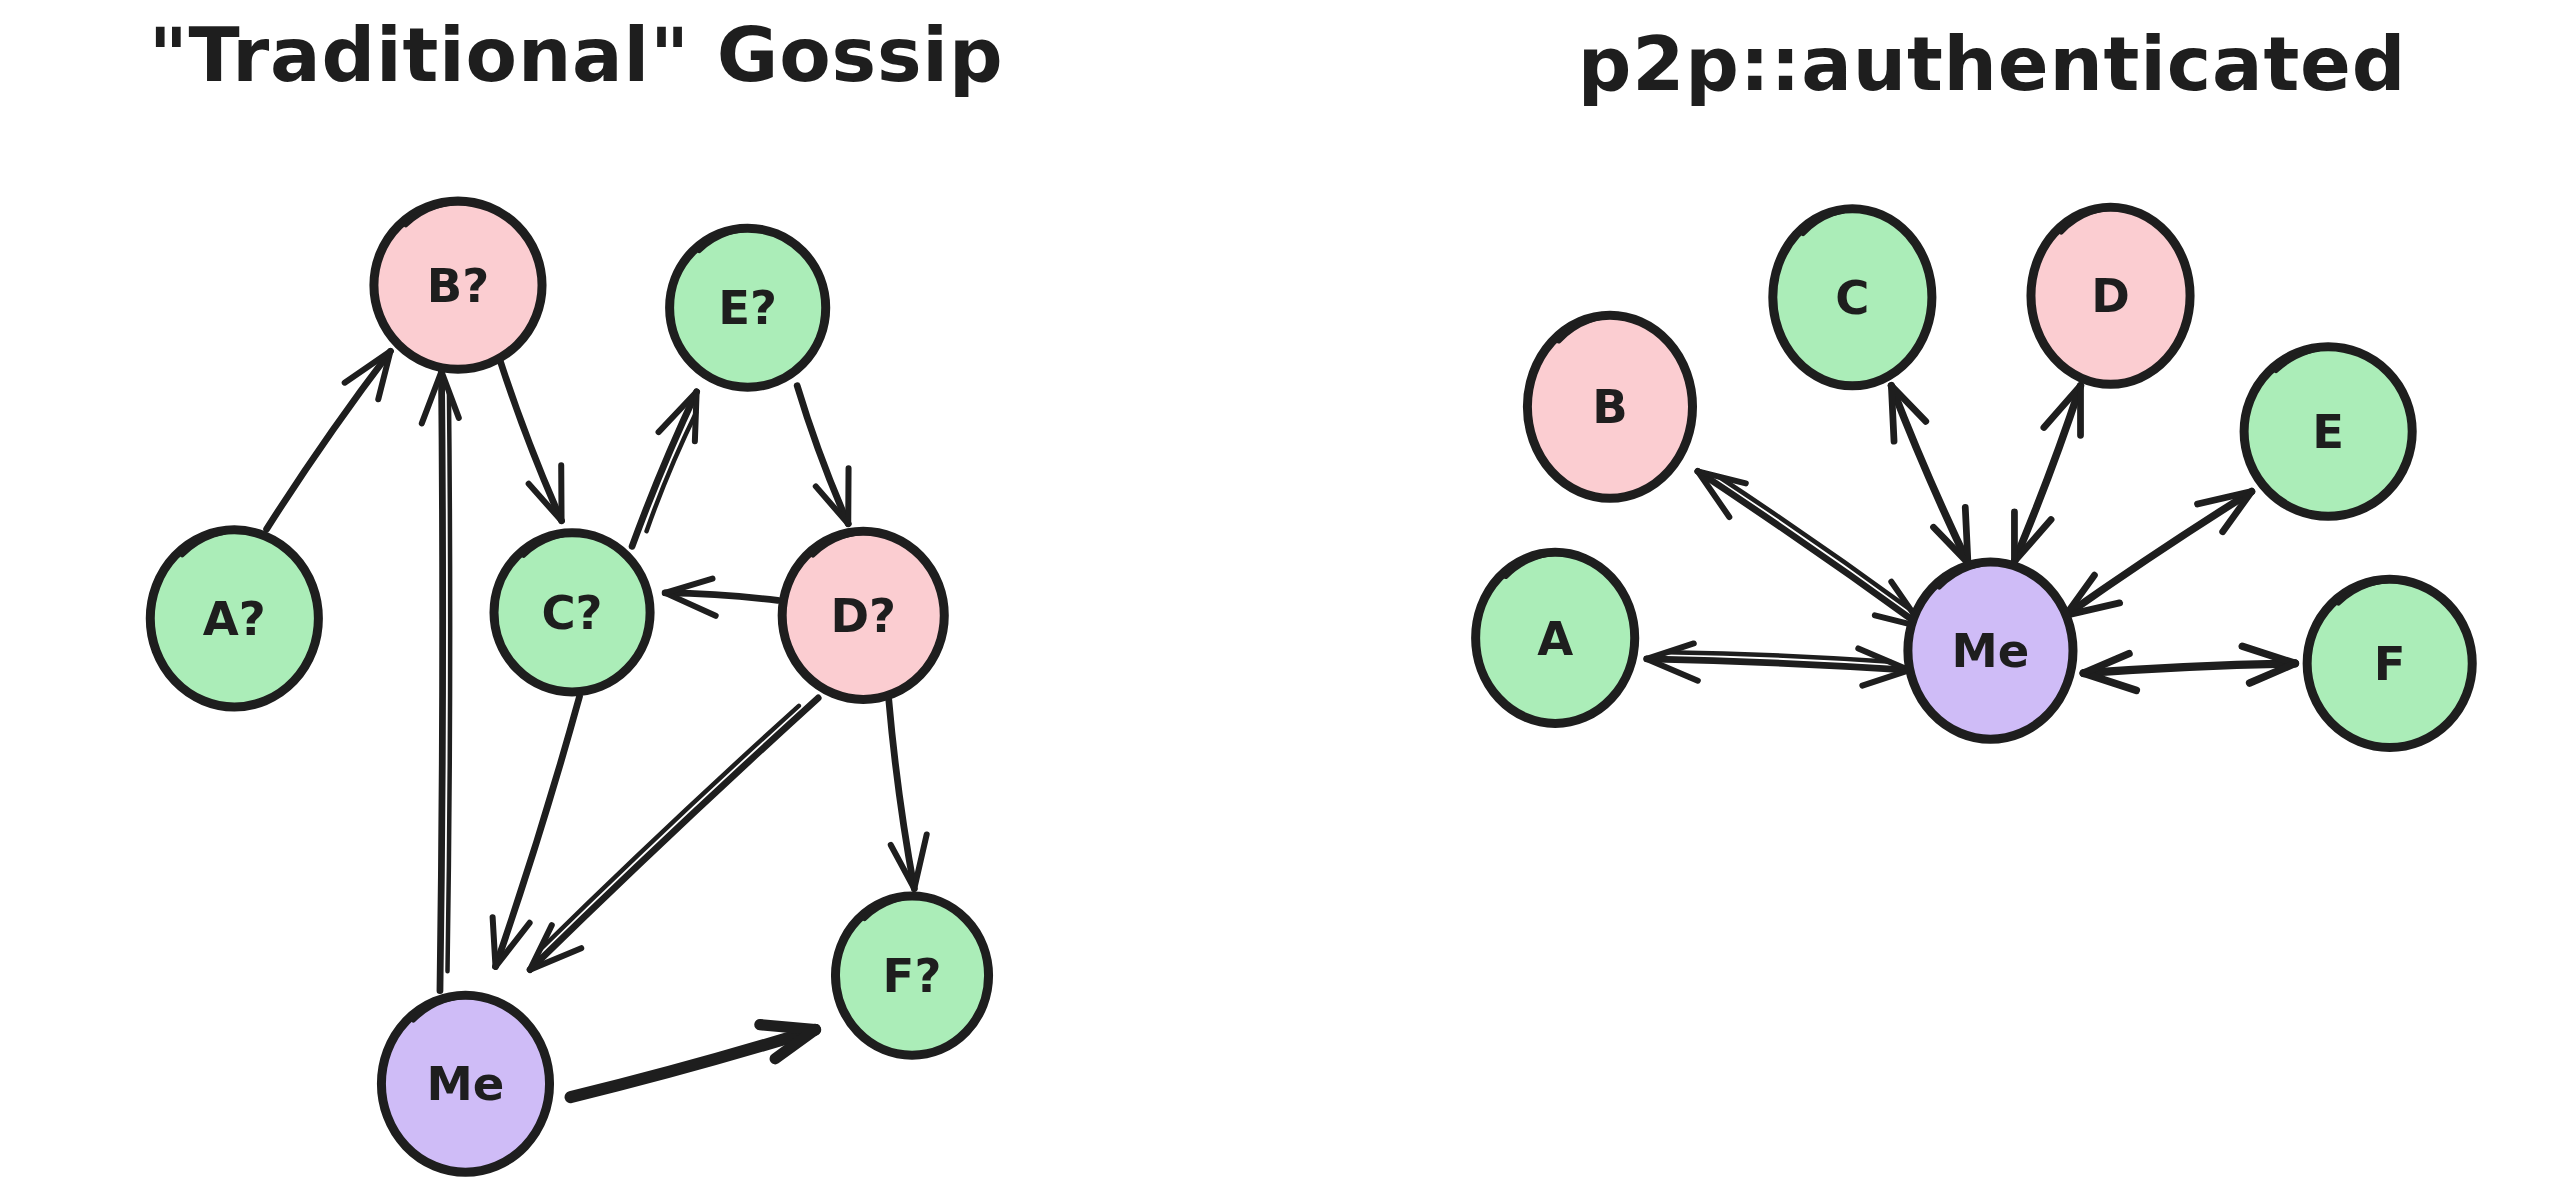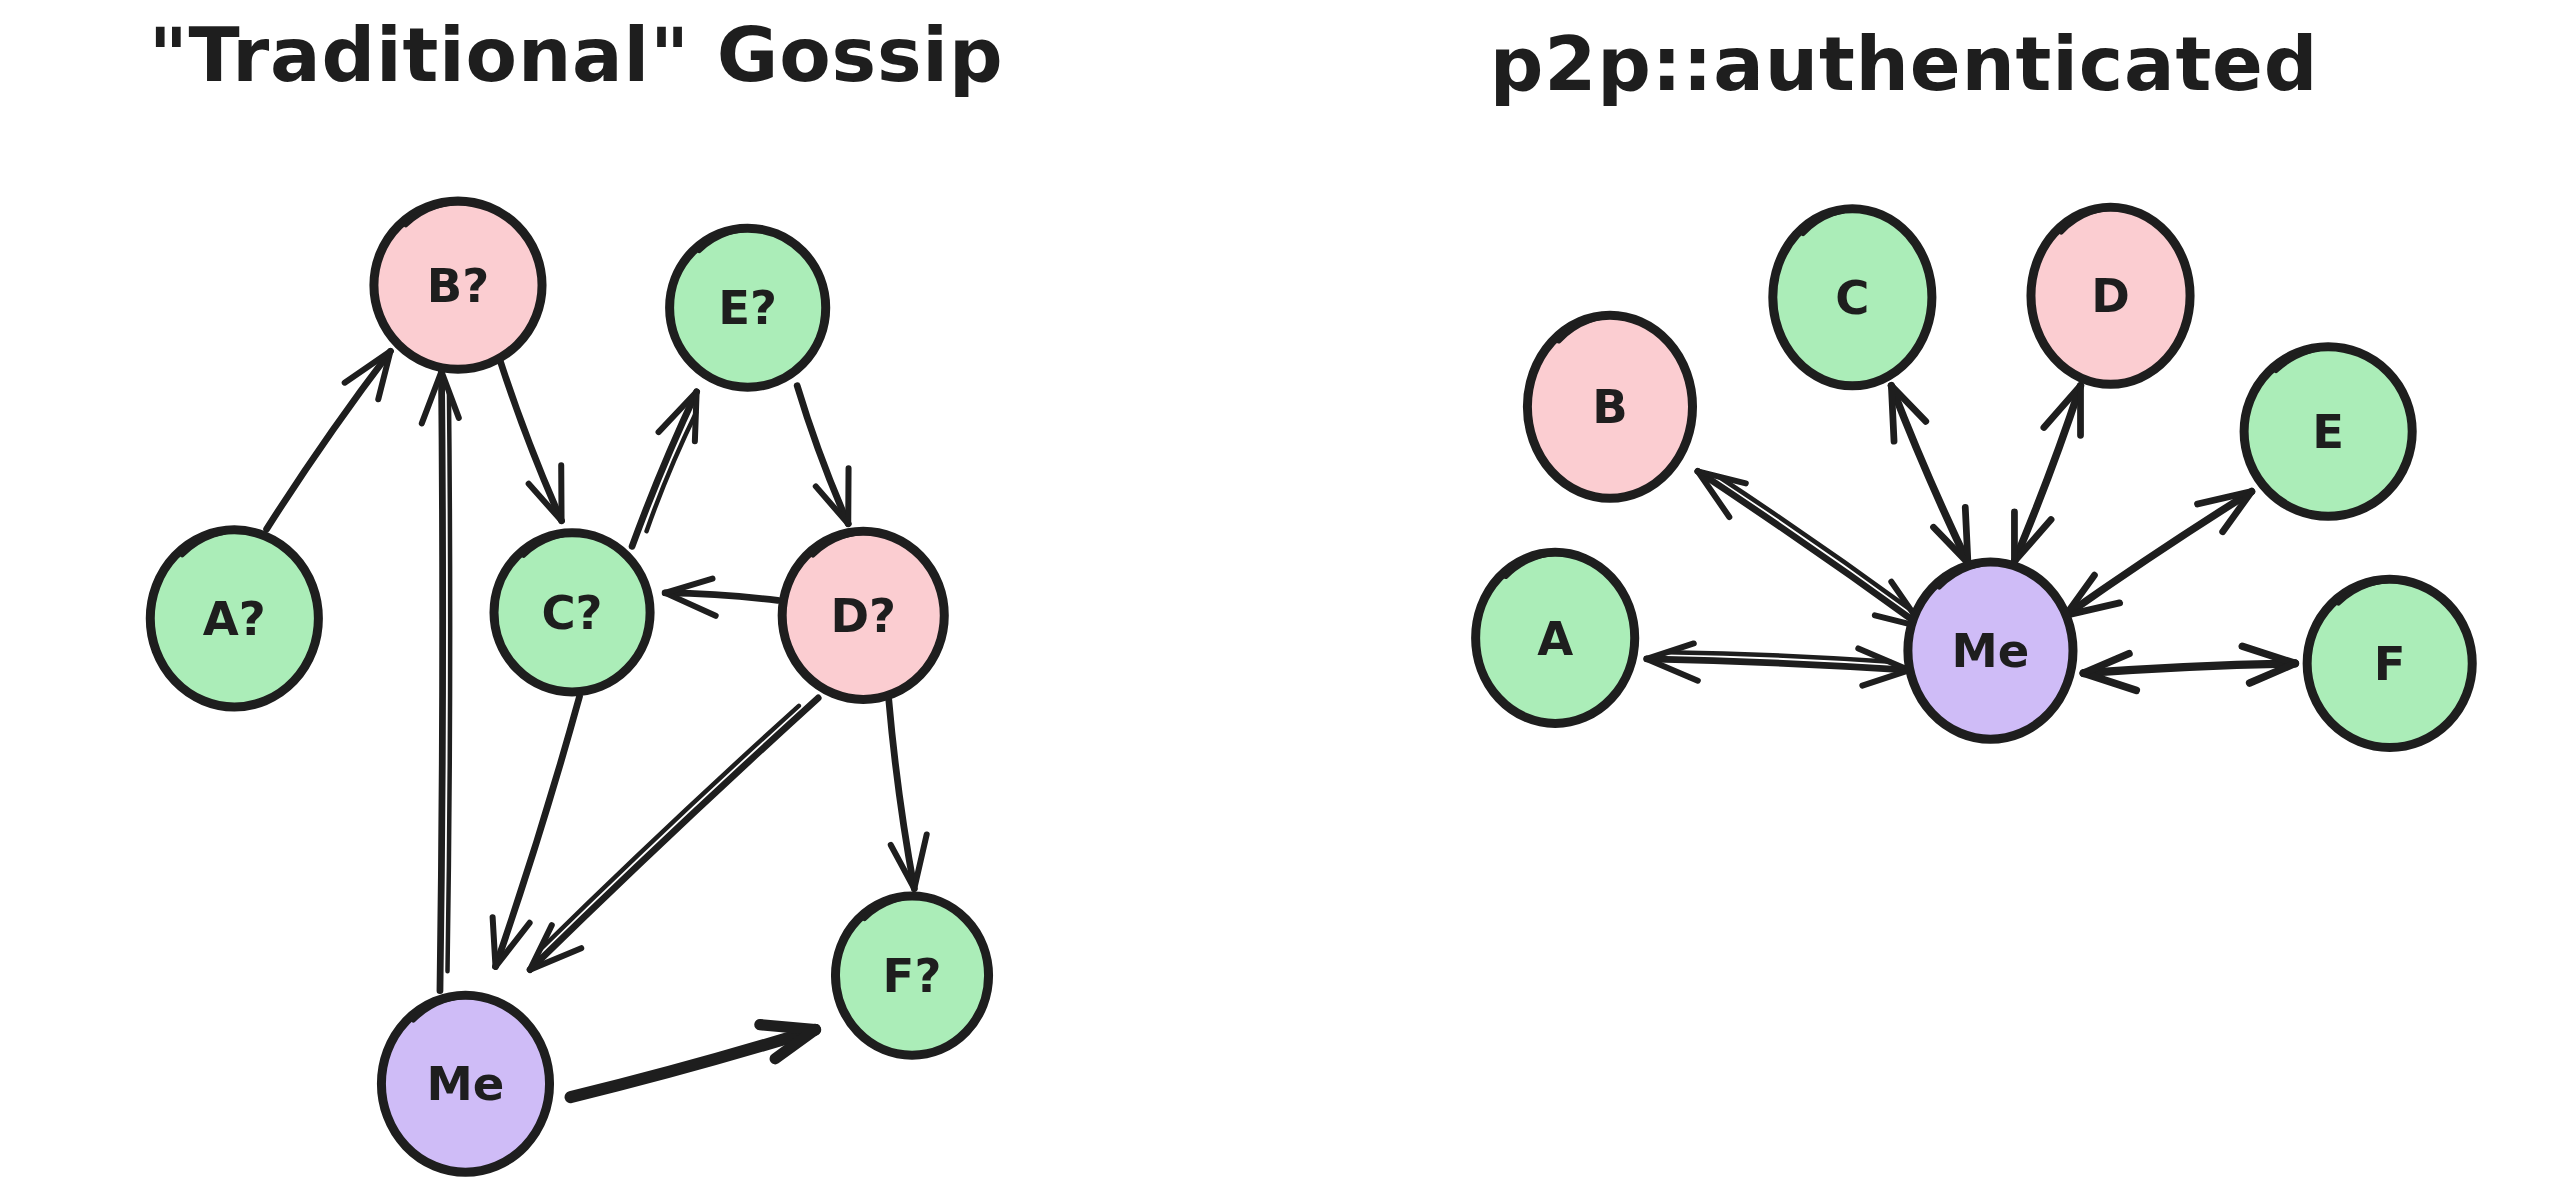--- a/index.html
+++ b/index.html
@@ -25,21 +25,21 @@
     position: absolute;
     transform: translateX(-50%);
     font-size: 75px;
     font-weight: 700;
     color: #1e1e1e;
     letter-spacing: 0.8px;
     white-space: nowrap;
     font-family: "DejaVu Sans", sans-serif;
   }
   .title-left  { left: 576px;  top: 10.5px; }
-  .title-right { left: 1904px; top: 19.5px; }
+  .title-right { left: 1992px; top: 19.5px; }
   .node-label {
     font-family: "DejaVu Sans", sans-serif;
     font-weight: 600;
   }
 </style>
 </head>
 <body>
 
 <div class="canvas">
   <svg class="diagram" width="2576" height="1188" viewBox="0 0 3432 1583" xmlns="http://www.w3.org/2000/svg">

